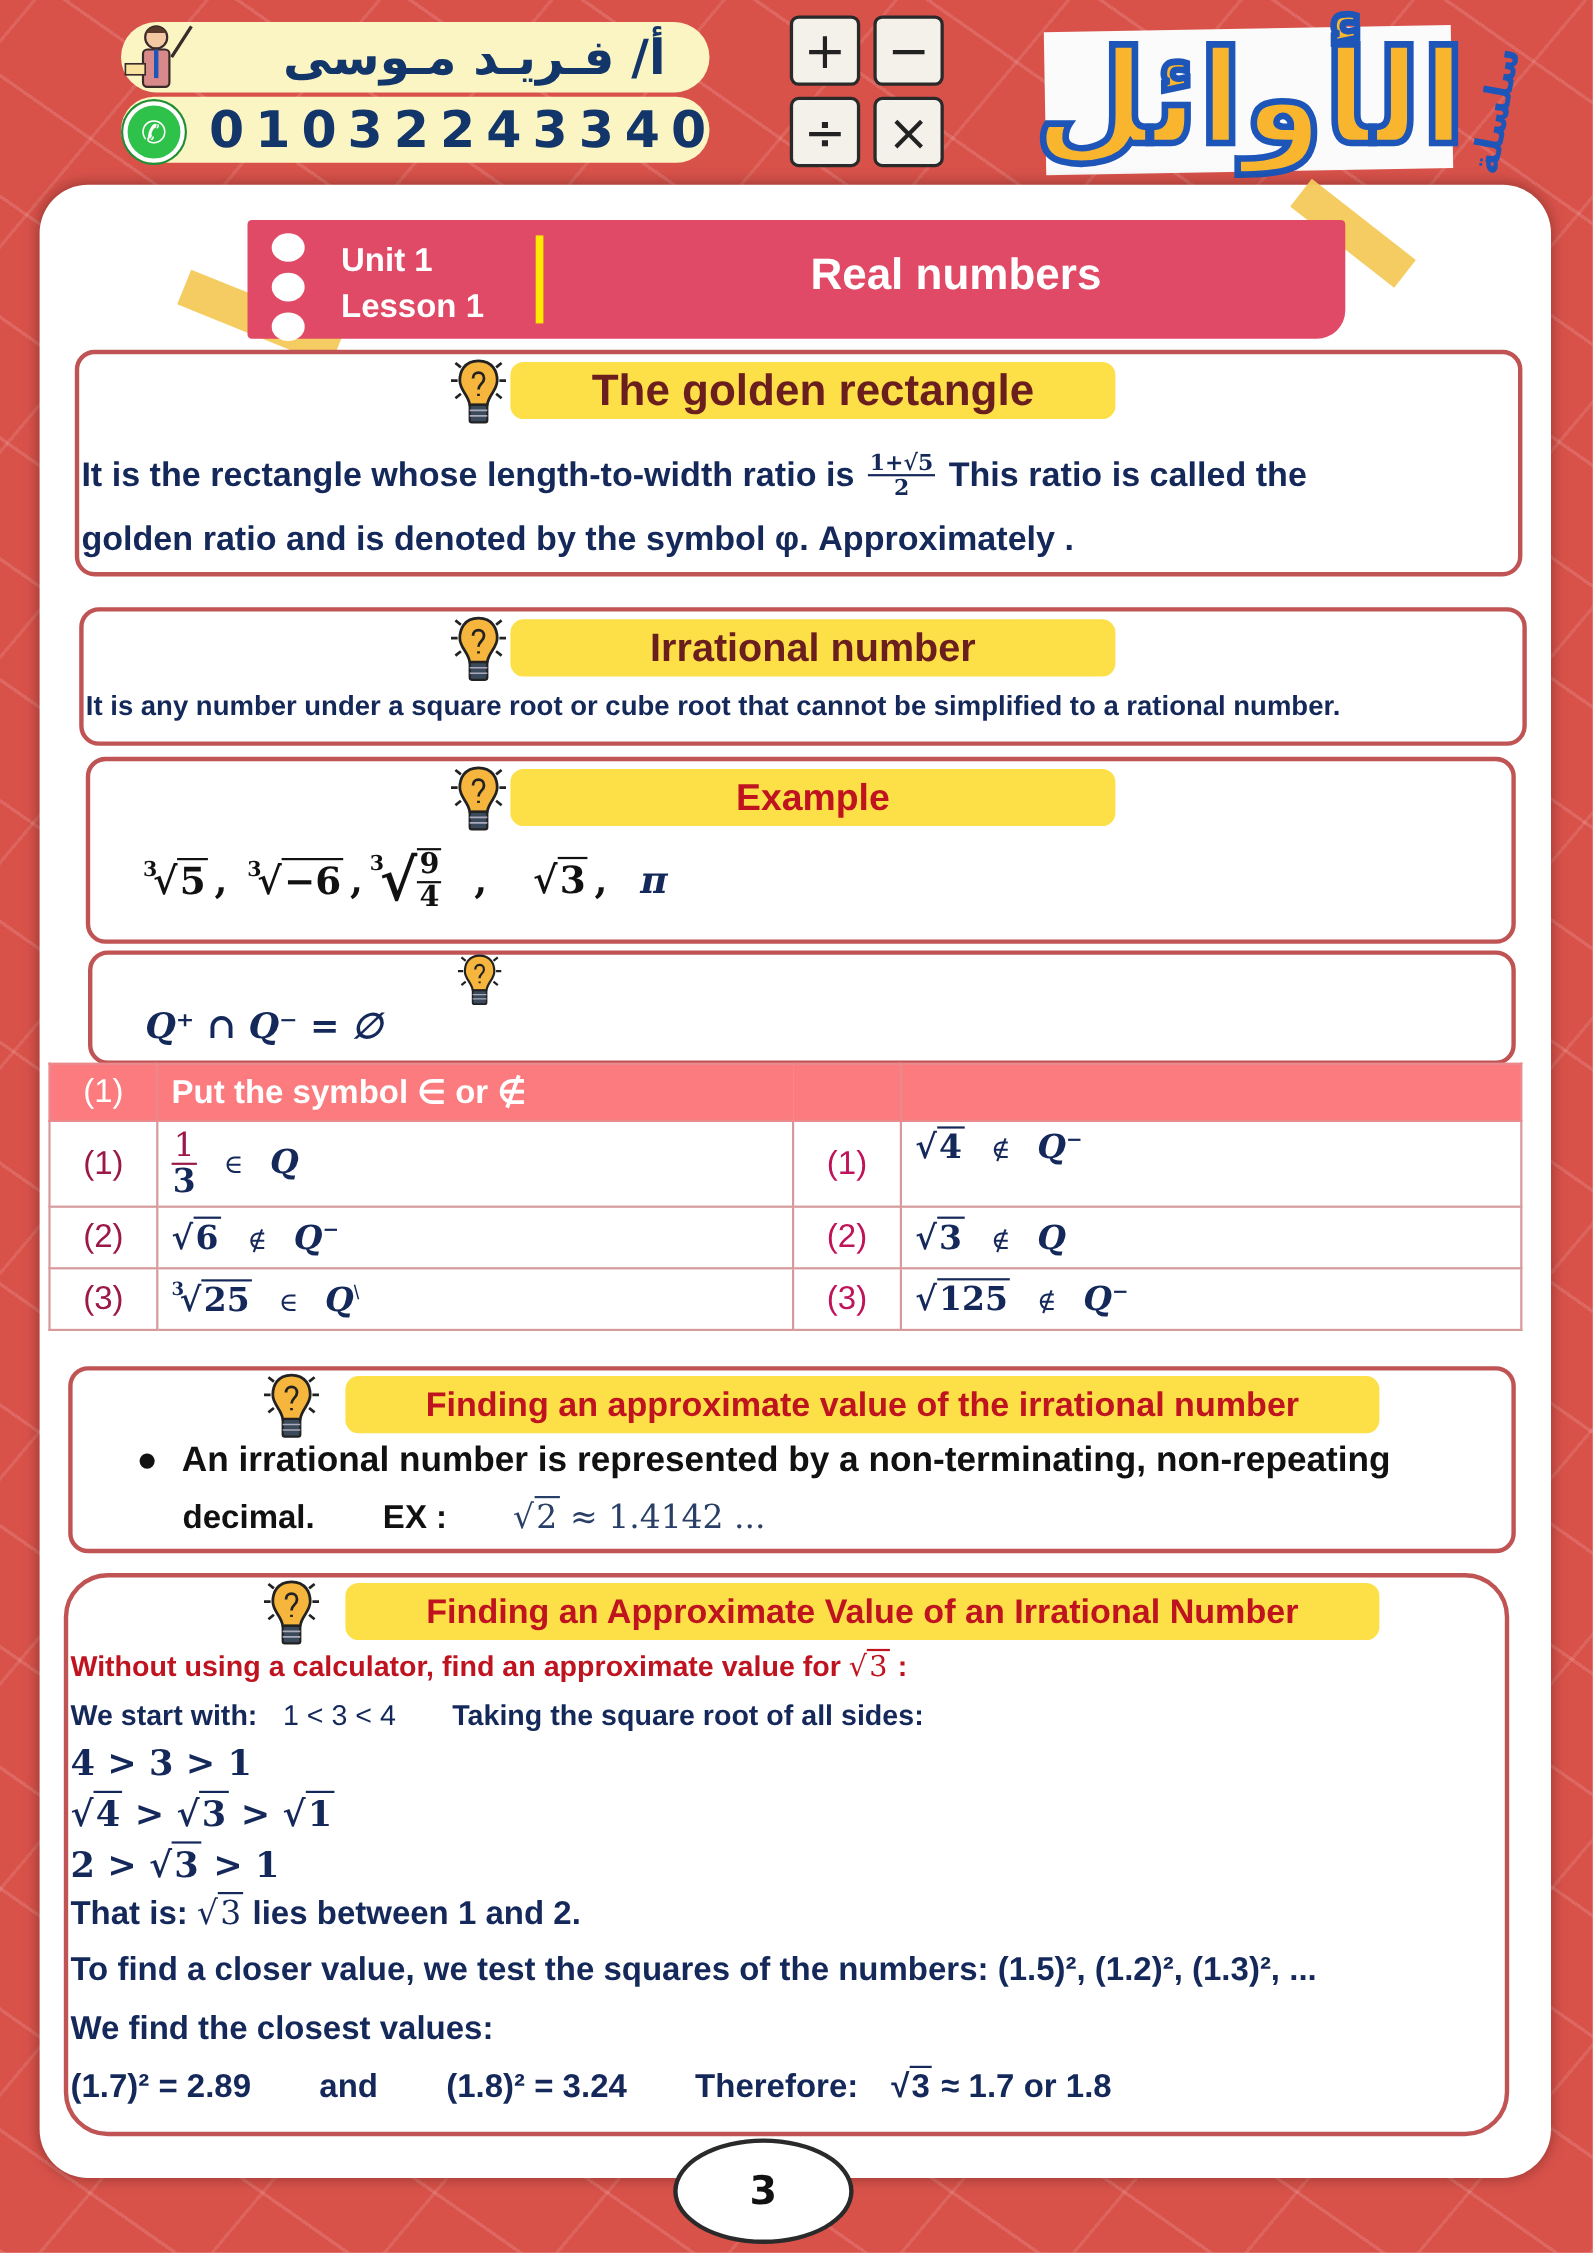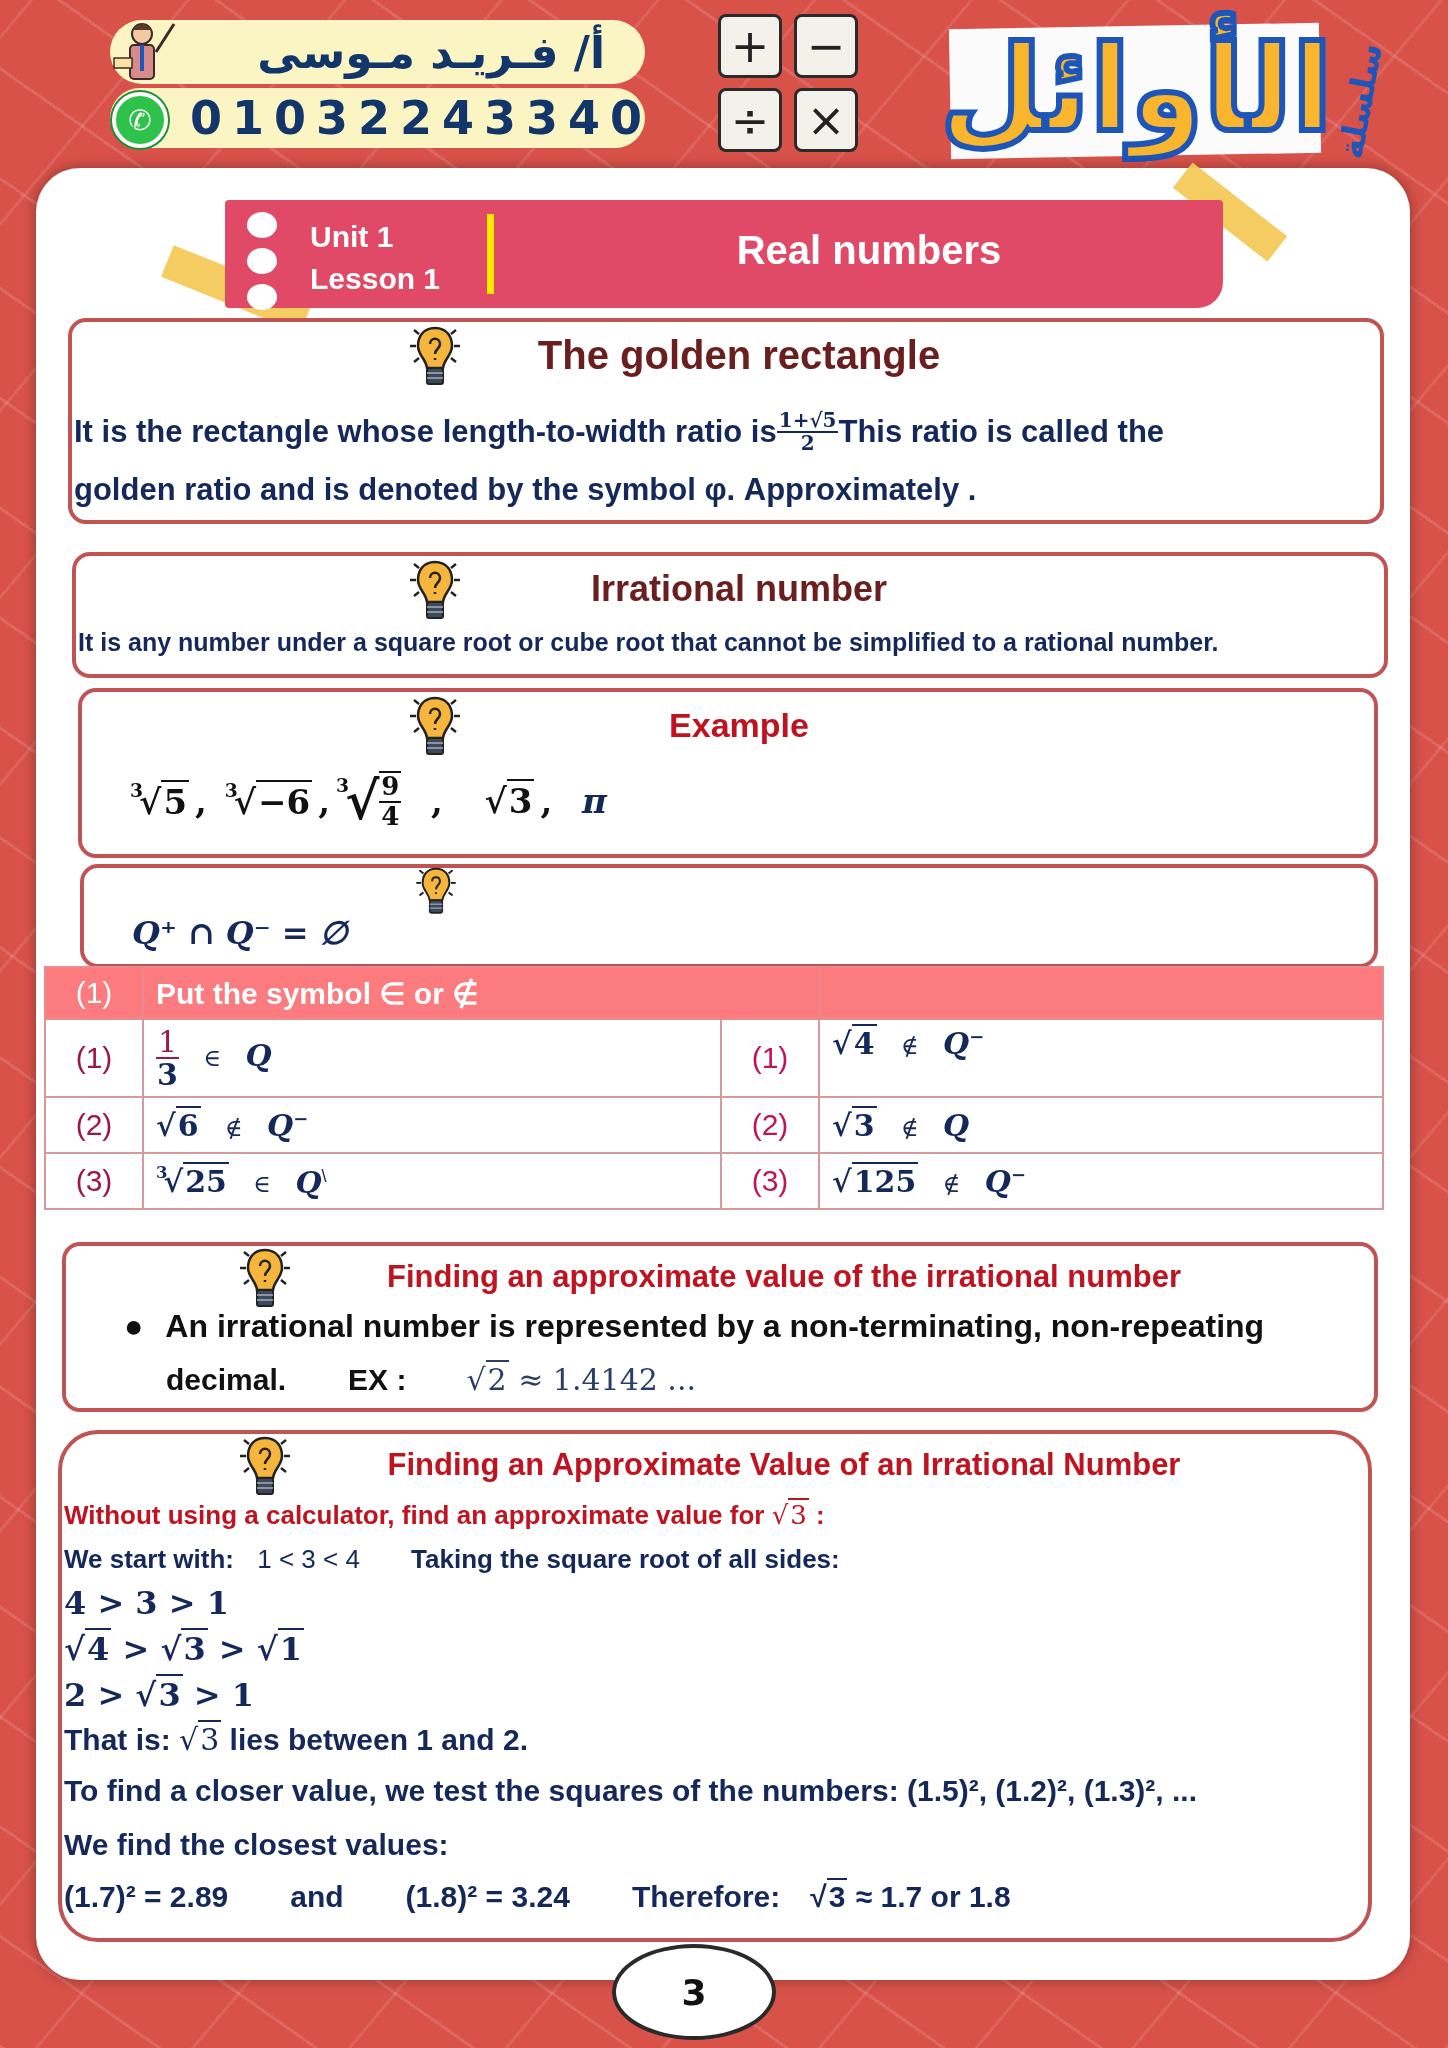--- a/index.html
+++ b/index.html
@@ -87,21 +87,21 @@
     color: #fff; font-weight: bold; font-size: 40px;
   }
   .tape { position: absolute; background: #f3c95a; opacity: 0.95; }
   
   .box {
     position: absolute; border: 4px solid #c05454; border-radius: 18px; background: #fff;
   }
   .box-head { position: absolute; display: flex; align-items: center; }
   .bulb { width: 58px; height: 66px; flex: none; }
   .head-pill {
-    background: #ffffff; border-radius: 12px; height: 52px;
+    background: #fde047; border-radius: 12px; height: 52px;
     display: flex; align-items: center; justify-content: center;
     font-weight: bold;
   }
   .dark-title { color: #6a1e1e; font-size: 40px; }
   .red-title { color: #bf1420; font-size: 34px; }
   .txt { position: absolute; font-weight: bold; color: #14285a; white-space: nowrap; }
   .math { font-family: "DejaVu Serif", serif; font-weight: bold; font-style: normal; }
   .mi { font-family: "DejaVu Serif", serif; font-weight: bold; font-style: italic; }
   .sqrt { display: inline-block; position: relative; }
   .sqrt .rad { border-top: 2px solid currentColor; padding: 0 2px; }
@@ -201,21 +201,21 @@
 
 <div class="box" style="left:68px;top:318px;width:1316px;height:206px;"></div>
 <div class="box-head" style="left:406px;top:322px;">
   <svg class="bulb">
       <use href="#bulb"></use>
     </svg>
   <div class="head-pill dark-title" style="width:550px;">The golden rectangle</div>
 </div>
 <div class="txt" style="left:74px;top:410px;font-size:31px;display:flex;align-items:center;">
   <span>It is the rectangle whose length-to-width ratio is</span>
-  <span class="frac math" style="font-size:20px;margin:0 0;">
+  <span class="frac math" style="font-size:20px;margin:0 12px;">
     <span class="num">1+√5</span>
     <span>2</span>
   </span>
   <span>This ratio is called the</span>
 </div>
 <div class="txt" style="left:74px;top:472px;font-size:31px;">golden ratio and is denoted by the symbol φ. Approximately  .</div>
 
 <div class="box" style="left:72px;top:552px;width:1316px;height:126px;"></div>
 <div class="box-head" style="left:406px;top:556px;">
   <svg class="bulb">

